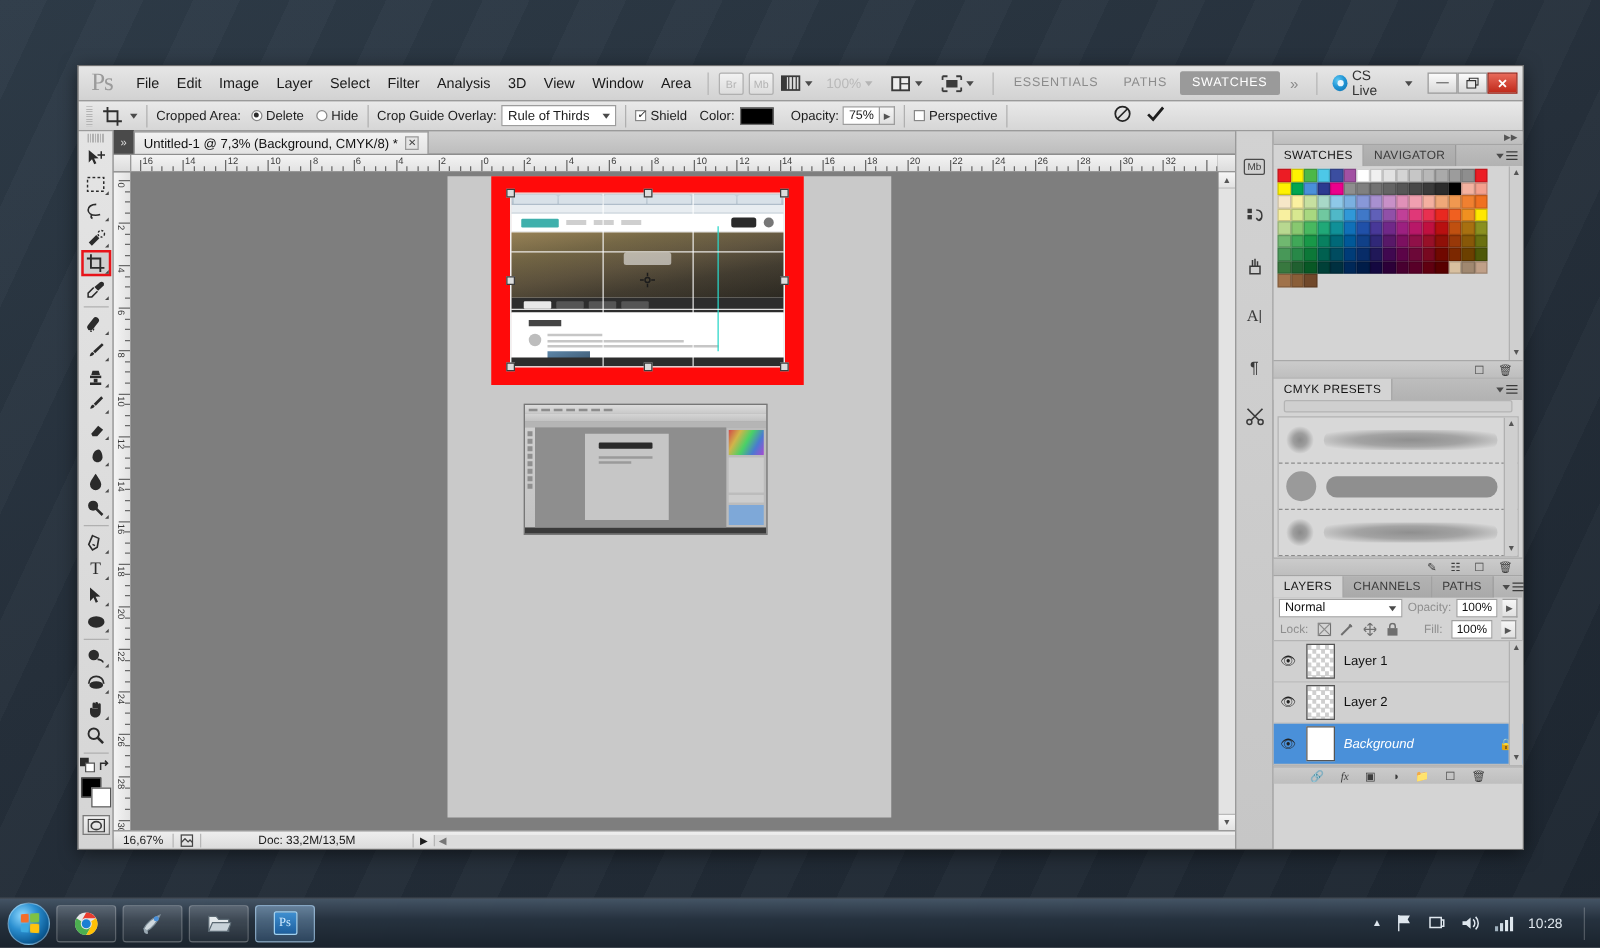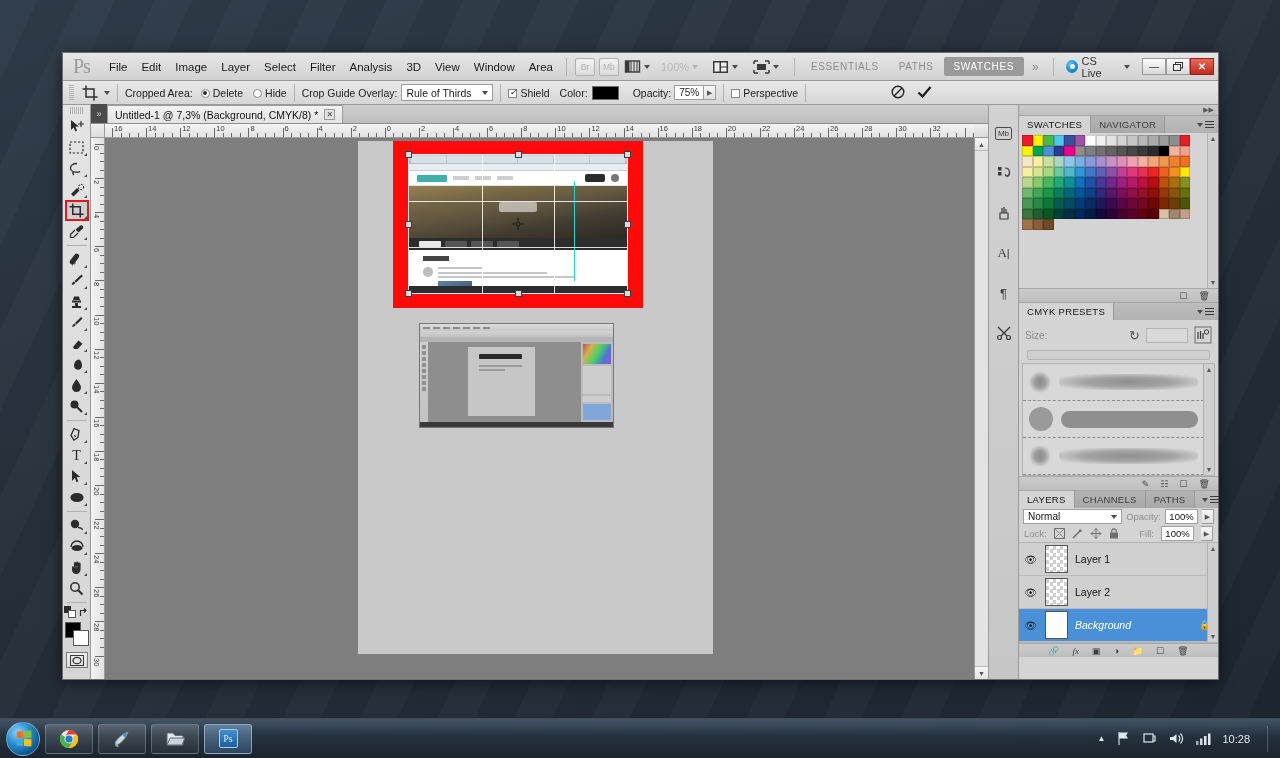--- a/index.html
+++ b/index.html
@@ -900,20 +900,32 @@
           </div>
         </div>
 
         <div class="vscroll">
           <div class="sb-arrow">▲</div>
           <div class="sb-track"></div>
           <div class="sb-arrow" style="border-bottom:0;border-top:1px solid #b9b9b9">▼</div>
         </div>
       </div>
 
+      <div class="statusbar">
+        <div class="sb-zoom">16,67%</div>
+        <div class="sb-ico">
+          <svg width="11" height="11" viewBox="0 0 11 11">
+            <rect x="1" y="1" width="9" height="9" fill="none" stroke="#444"></rect>
+            <path d="M1 7l3-3 2.5 2.5L8 5l2 2" fill="none" stroke="#444"></path>
+          </svg>
+        </div>
+        <div class="sb-doc">Doc: 33,2M/13,5M</div>
+        <div class="sb-tri">▶</div>
+        <div class="sb-rest">◀</div>
+      </div>
     </div>
 
     <div class="dockicons">
       <div class="dockico">
         <span style="border:1px solid #4a4a4a;border-radius:2px;padding:1px 2px;font-size:8px;color:#3a3a3a">Mb</span>
       </div>
       <div class="dockico">
         <svg width="16" height="16" viewBox="0 0 16 16">
           <rect x="2" y="2" width="3.5" height="3.5" fill="#3a3a3a"></rect>
           <rect x="2" y="7" width="3.5" height="3.5" fill="#3a3a3a"></rect>
@@ -1110,30 +1122,20 @@
           <div class="ptab active">CMYK PRESETS</div>
           <div class="pmenu">
             <span class="caret"></span>
             <span class="lines">
                 <i></i>
                 <i></i>
                 <i></i>
               </span>
           </div>
         </div>
-        <div class="bp-top">
-          <span>Size:</span>
-          <span style="margin-left:auto;font-size:13px;color:#555">↻</span>
-          <span class="bp-field" style="flex:0 0 42px"></span>
-          <svg width="18" height="18" viewBox="0 0 18 18">
-            <rect x="1" y="1" width="16" height="16" fill="#d4d4d4" stroke="#6f6f6f"></rect>
-            <path d="M4 13V6M6.5 13V5M9 13V7" stroke="#3a3a3a" stroke-width="1.2"></path>
-            <circle cx="12.5" cy="6" r="2.2" fill="none" stroke="#3a3a3a" stroke-width="1"></circle>
-          </svg>
-        </div>
         <div class="bp-slider"></div>
         <div class="bp-list">
           <div class="bp-row">
               <span class="bp-dot-soft"></span>
               <span class="bp-stroke-soft"></span>
             </div>
           <div class="bp-row">
               <span class="bp-dot-hard"></span>
               <span class="bp-stroke-hard"></span>
             </div>

